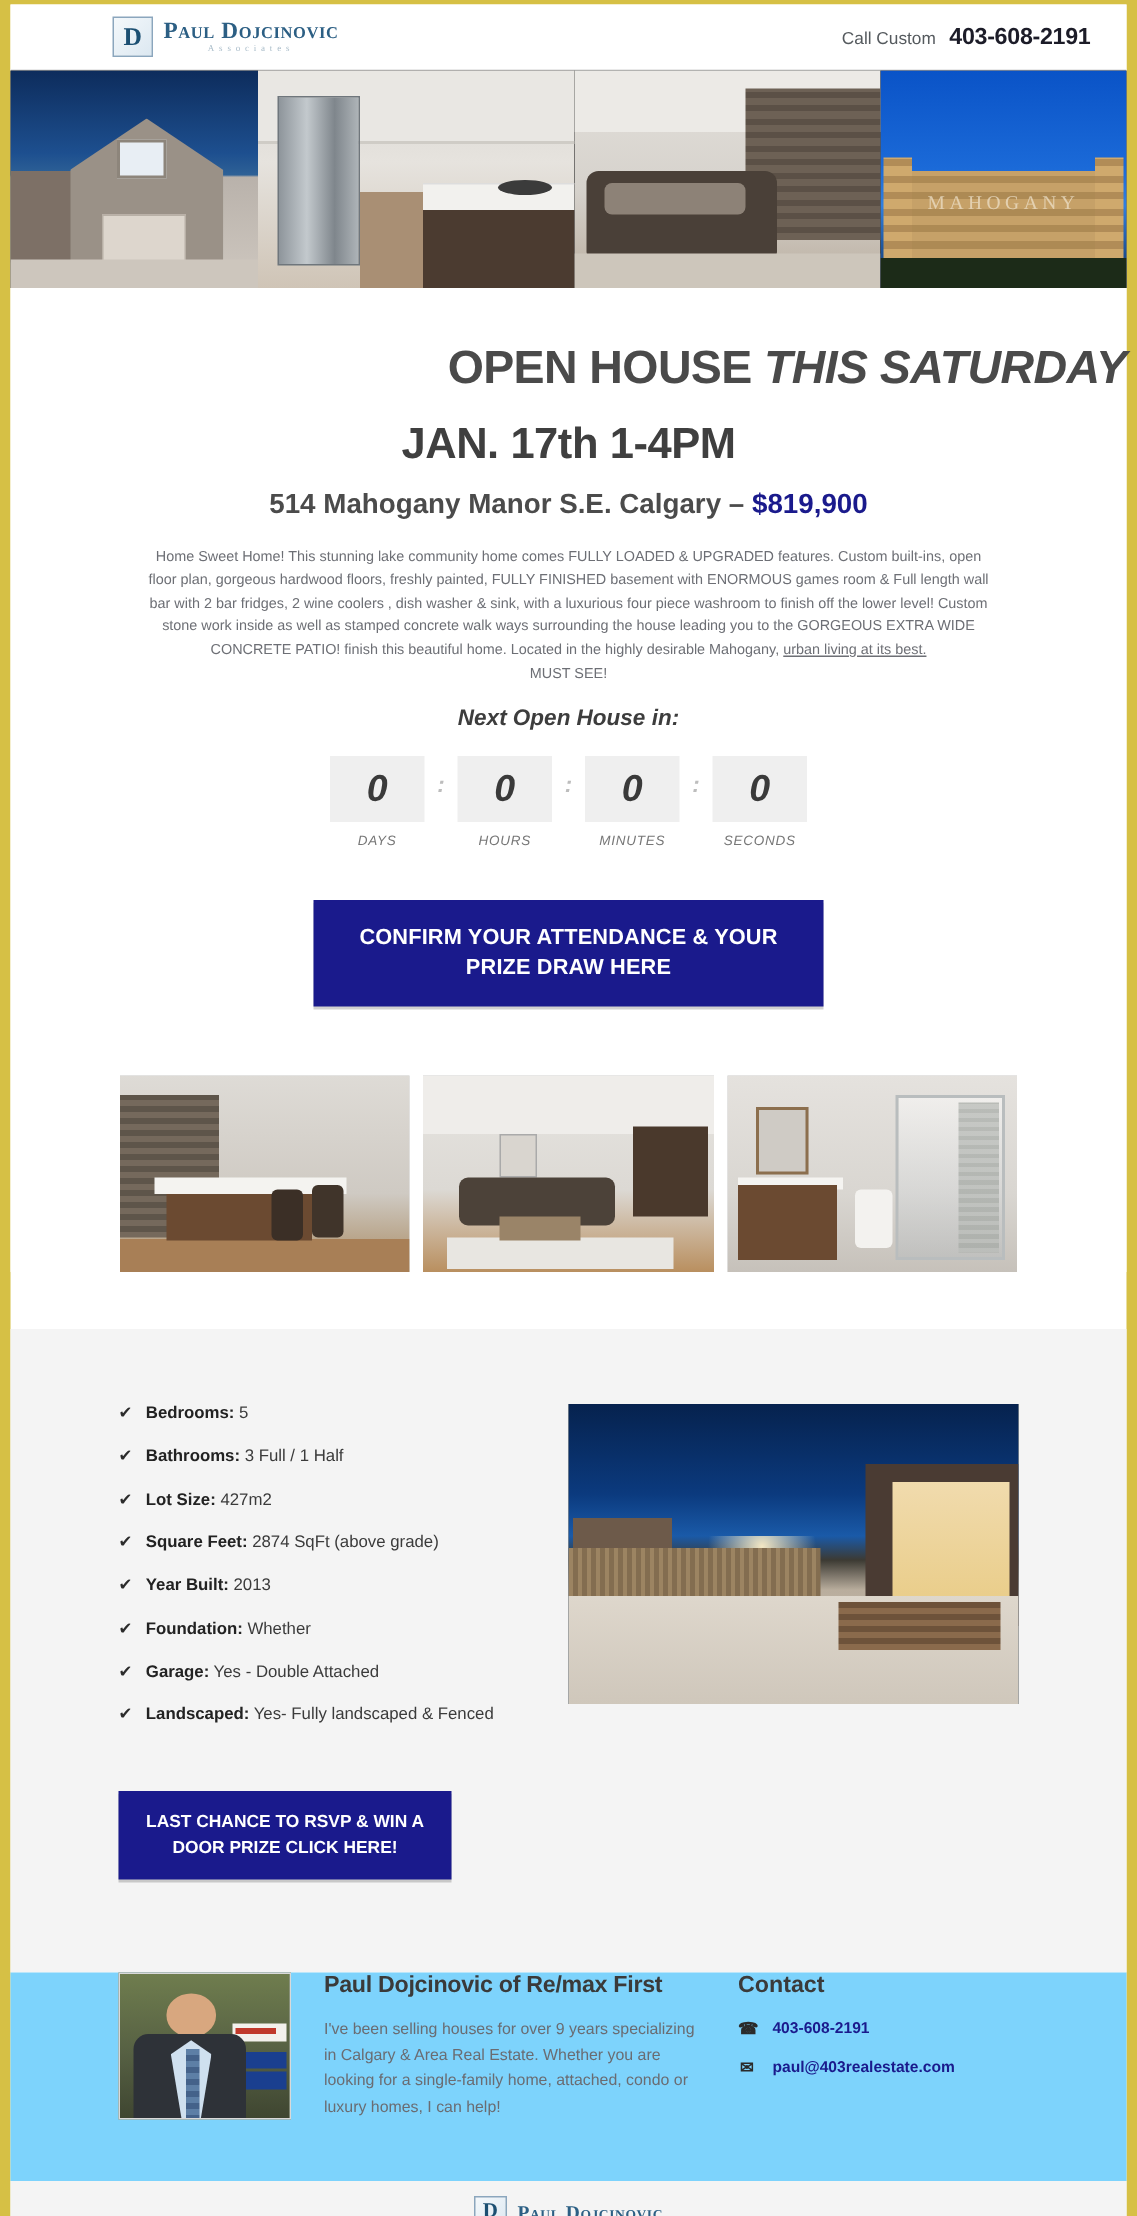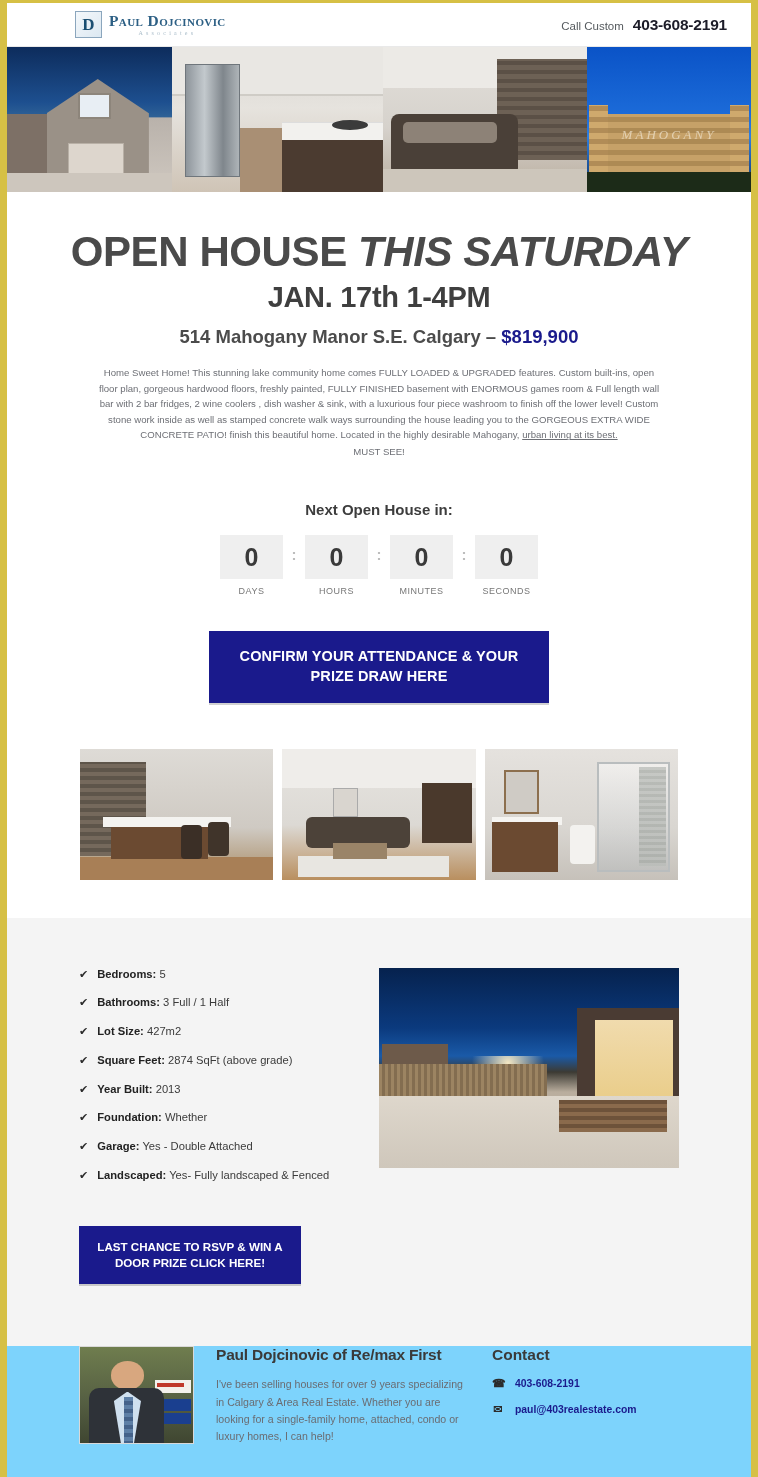--- a/index.html
+++ b/index.html
@@ -98,62 +98,62 @@
 
   
   .art-living { position:absolute; inset:0; background:linear-gradient(#e3e0db 0%,#d6d2cc 55%,#b9ad9e 100%); }
   .art-living .ceil { position:absolute; left:0; right:0; top:0; height:28%; background:#eceae6; }
   .art-living .stone { position:absolute; left:56%; top:8%; width:44%; height:70%; background:repeating-linear-gradient(0deg,#6d6155 0 5px,#5b5046 5px 9px); }
   .art-living .sofa { position:absolute; left:4%; bottom:14%; width:62%; height:40%; background:#4a4038; border-radius:8px 8px 4px 4px; }
   .art-living .cush { position:absolute; left:10%; bottom:34%; width:46%; height:14%; background:#8d8277; border-radius:5px; }
   .art-living .rug { position:absolute; left:0; right:0; bottom:0; height:16%; background:#cdc6bb; }
 
   
-  .art-sign { position:absolute; inset:0; background:linear-gradient(#0a53c7 0%,#1b6ad8 45%,#2f7fe0 62%,#0f2f5e 100%);font-style:italic; }
+  .art-sign { position:absolute; inset:0; background:linear-gradient(#0a53c7 0%,#1b6ad8 45%,#2f7fe0 62%,#0f2f5e 100%); }
   .art-sign .wall2 { position:absolute; left:8%; right:8%; top:46%; bottom:14%; background:repeating-linear-gradient(0deg,#c6a168 0 6px,#ad8a54 6px 11px); }
   .art-sign .pillarL { position:absolute; left:1%; top:40%; bottom:14%; width:12%; background:repeating-linear-gradient(0deg,#cfa96d 0 6px,#b18c57 6px 11px); }
   .art-sign .pillarR { position:absolute; right:1%; top:40%; bottom:14%; width:12%; background:repeating-linear-gradient(0deg,#cfa96d 0 6px,#b18c57 6px 11px); }
   .art-sign .label {
     position:absolute; left:0; right:0; top:55%; text-align:center;
     font-family:"Liberation Serif", serif; font-size:13px; letter-spacing:3px;
     color:#efe3cd; opacity:.72;
   }
   .art-sign .grass { position:absolute; left:0; right:0; bottom:0; height:14%; background:#1c2b18; }
 
   
   .headline-sec { padding: 34px 0 0; text-align: center; background:#fff; }
   .h1 {
-    font-size: 42px; font-weight: 800; color: #4a4a4a;
-    letter-spacing: -0.4px; line-height: 1.22;
+    font-size: 31px; font-weight: 800; color: #4a4a4a;
+    letter-spacing: -0.4px; line-height: 1.22; text-align: right;
   }
   .h1 em { font-style: italic; font-weight: 800; }
   .h2 {
     font-size: 29px; font-weight: 700; color: #3f3f3f;
-    margin-top: 4px; letter-spacing: -0.3px;
+    margin-top: 16px; letter-spacing: -0.3px;
   }
   .h3 {
     font-size: 18.5px; font-weight: bold; color: #4b4b4b;
     margin-top: 12px;
   }
   .price { color: #1a1a8c; font-weight: bold; }
 
   
   .desc {
     margin: 17px auto 3px;
     width: 565px;
     font-size: 9.6px;
     line-height: 1.62;
     color: #6d6f75;
     text-align: center;
   }
   .desc .u { text-decoration: underline; }
   .must-see { margin-top: 1px; }
 
   
-  .cd-sec { margin-top: 42px; text-align: center; }
+  .cd-sec { margin-top: 12px; text-align: center; font-style: italic; }
   .cd-title { font-size: 15px; font-weight: bold; color: #3d3d3d; }
   .cd-row {
     margin-top: 17px;
     display: flex; justify-content: center; align-items: flex-start;
   }
   .cd-unit { width: 63px; text-align: center; }
   .cd-box {
     height: 44px; background: #efefef;
     display: flex; align-items: center; justify-content: center;
     font-size: 25px; font-weight: bold; color: #3a3a3a;

